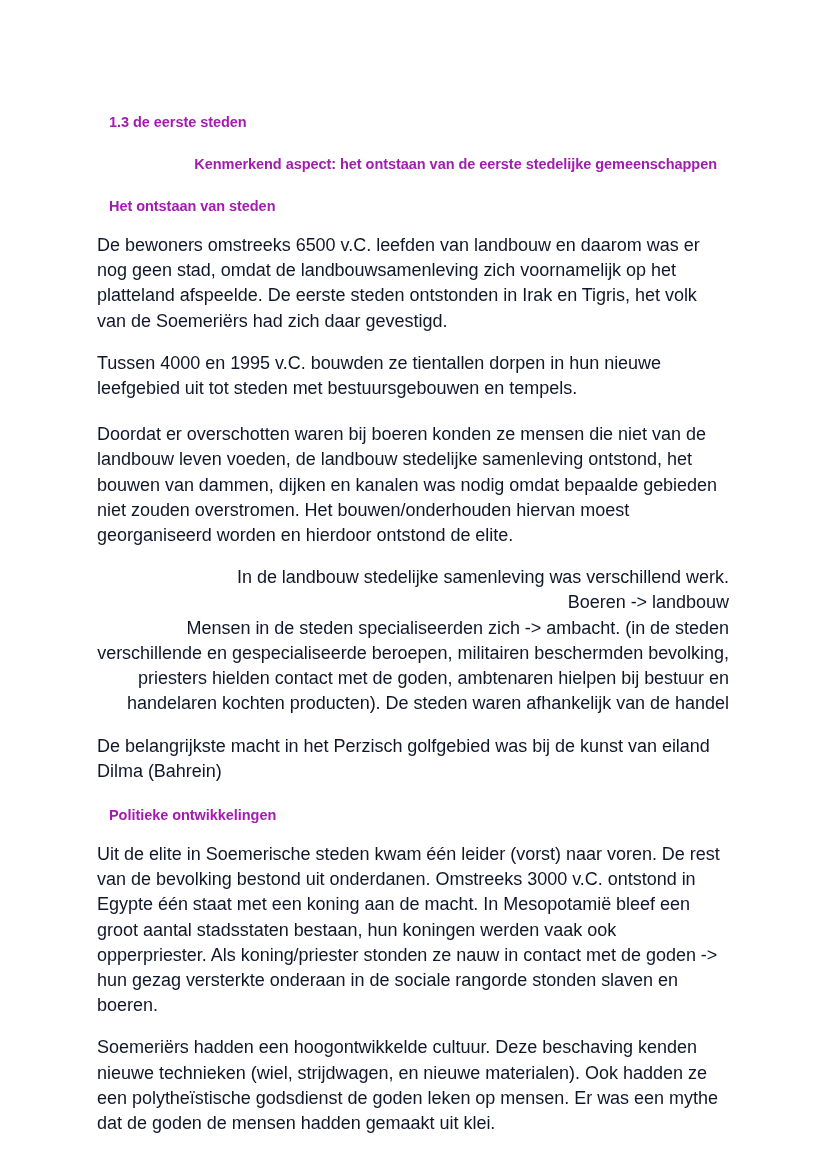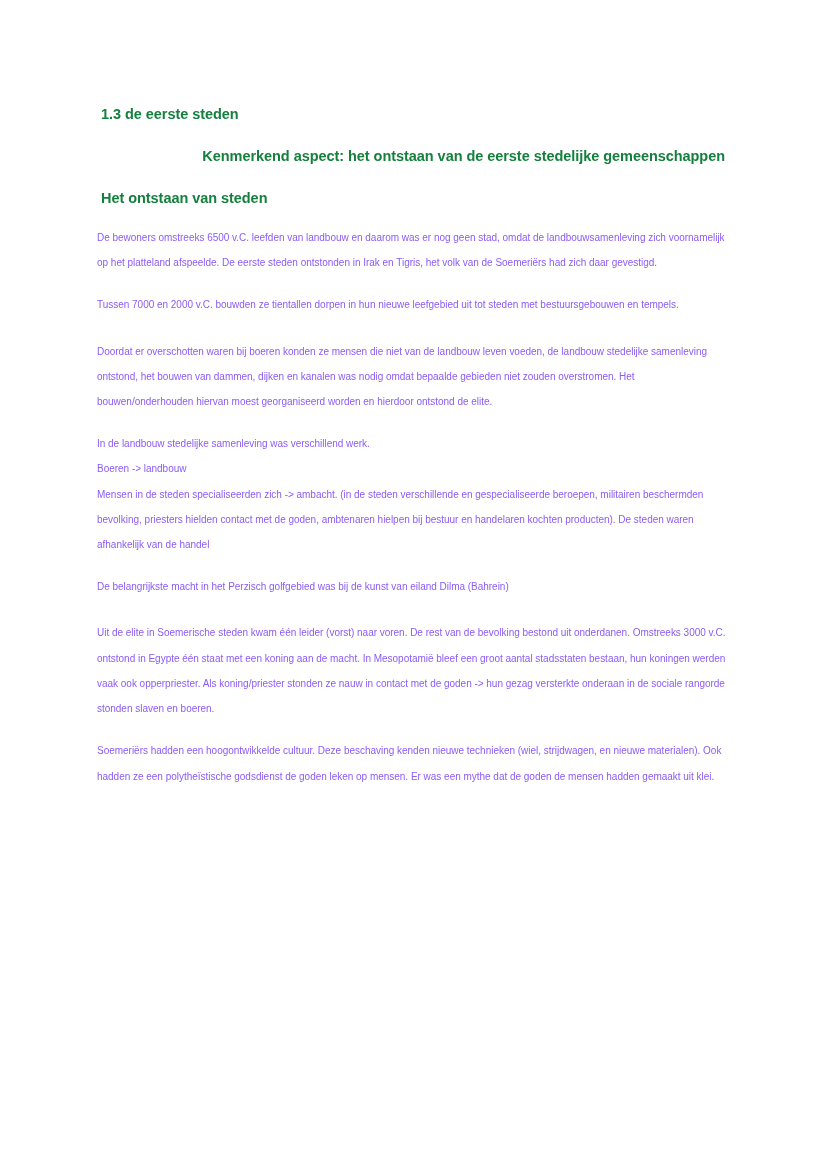--- a/index.html
+++ b/index.html
@@ -30,79 +30,81 @@
   }
 
   
   .doc-title,
   .section-heading,
   .sub-heading {
     font-size: 14.5px;
     font-weight: bold;
     line-height: 1.45;
     letter-spacing: -0.05px;
-    color: #15803d;
-    margin: 4px;
+    color: #a21caf;
+    margin: 12px;
   }
 
   .doc-title {
     margin-bottom: 21px;
   }
 
   .section-heading {
     margin-bottom: 21px;
     text-align: right;
   }
 
   .sub-heading {
     margin-top: 0;
     margin-bottom: 16px;
   }
 
   
   .para {
-    font-size: 10px;
+    font-size: 18px;
     line-height: 25.2px;
     margin: 0 0 17px 0;
-    color: #8b5cf6;
+    color: #0f172a;
     letter-spacing: -0.02px;
   }
 
   .para:last-child {
     margin-bottom: 16px;
   }
 
   
   .para.before-heading {
     margin-bottom: 21px;
   }
 
   
   .para.linelist {
     white-space: pre-line;
+    text-align: right;
   }
 </style>
 </head>
 <body>
 
 <div class="page">
   <div class="doc-body">
 
     <h1 class="doc-title">1.3 de eerste steden</h1>
 
     <h2 class="section-heading">Kenmerkend aspect: het ontstaan van de eerste stedelijke gemeenschappen</h2>
 
     <h3 class="sub-heading">Het ontstaan van steden</h3>
     <p class="para">De bewoners omstreeks 6500 v.C. leefden van landbouw en daarom was er nog geen stad, omdat de landbouwsamenleving zich voornamelijk op het platteland afspeelde. De eerste steden ontstonden in Irak en Tigris, het volk van de Soemeriërs had zich daar gevestigd.</p>
-    <p class="para before-heading">Tussen 7000 en 2000 v.C. bouwden ze tientallen dorpen in hun nieuwe leefgebied uit tot steden met bestuursgebouwen en tempels.</p>
+    <p class="para before-heading">Tussen 4000 en 1995 v.C. bouwden ze tientallen dorpen in hun nieuwe leefgebied uit tot steden met bestuursgebouwen en tempels.</p>
 
     <p class="para">Doordat er overschotten waren bij boeren konden ze mensen die niet van de landbouw leven voeden, de landbouw stedelijke samenleving ontstond, het bouwen van dammen, dijken en kanalen was nodig omdat bepaalde gebieden niet zouden overstromen. Het bouwen/onderhouden hiervan moest georganiseerd worden en hierdoor ontstond de elite.</p>
     <p class="para linelist">In de landbouw stedelijke samenleving was verschillend werk.
 Boeren -&gt; landbouw
 Mensen in de steden specialiseerden zich -&gt; ambacht. (in de steden verschillende en gespecialiseerde beroepen, militairen beschermden bevolking, priesters hielden contact met de goden, ambtenaren hielpen bij bestuur en handelaren kochten producten). De steden waren afhankelijk van de handel</p>
     <p class="para before-heading">De belangrijkste macht in het Perzisch golfgebied was bij de kunst van eiland Dilma (Bahrein)</p>
 
+    <h3 class="sub-heading">Politieke ontwikkelingen</h3>
     <p class="para">Uit de elite in Soemerische steden kwam één leider (vorst) naar voren. De rest van de bevolking bestond uit onderdanen. Omstreeks 3000 v.C. ontstond in Egypte één staat met een koning aan de macht. In Mesopotamië bleef een groot aantal stadsstaten bestaan, hun koningen werden vaak ook opperpriester. Als koning/priester stonden ze nauw in contact met de goden -&gt; hun gezag versterkte onderaan in de sociale rangorde stonden slaven en boeren.</p>
 
     <p class="para">Soemeriërs hadden een hoogontwikkelde cultuur. Deze beschaving kenden nieuwe technieken (wiel, strijdwagen, en nieuwe materialen). Ook hadden ze een polytheïstische godsdienst de goden leken op mensen. Er was een mythe dat de goden de mensen hadden gemaakt uit klei.</p>
 
   </div>
 </div>
 
 </body></html>

